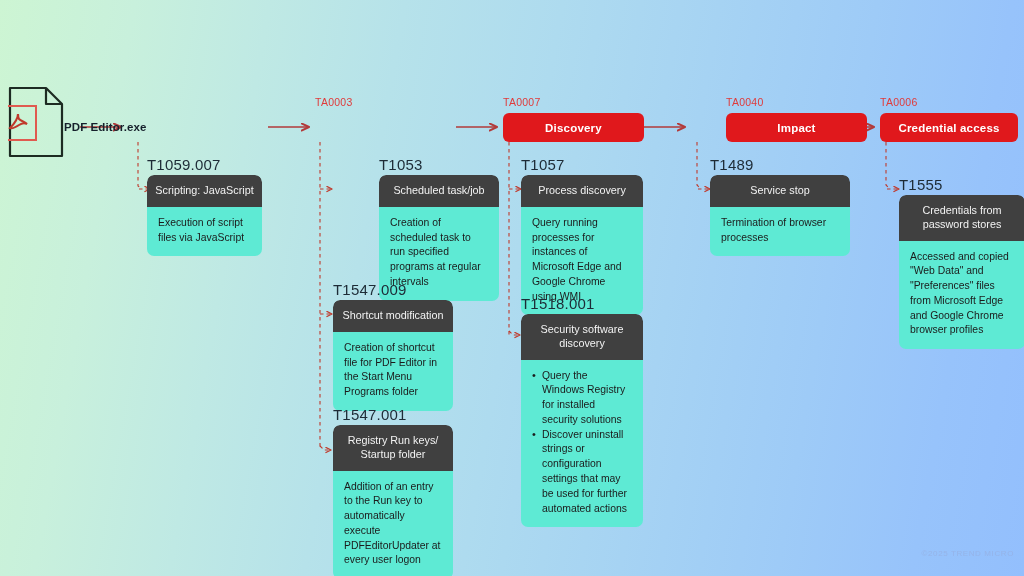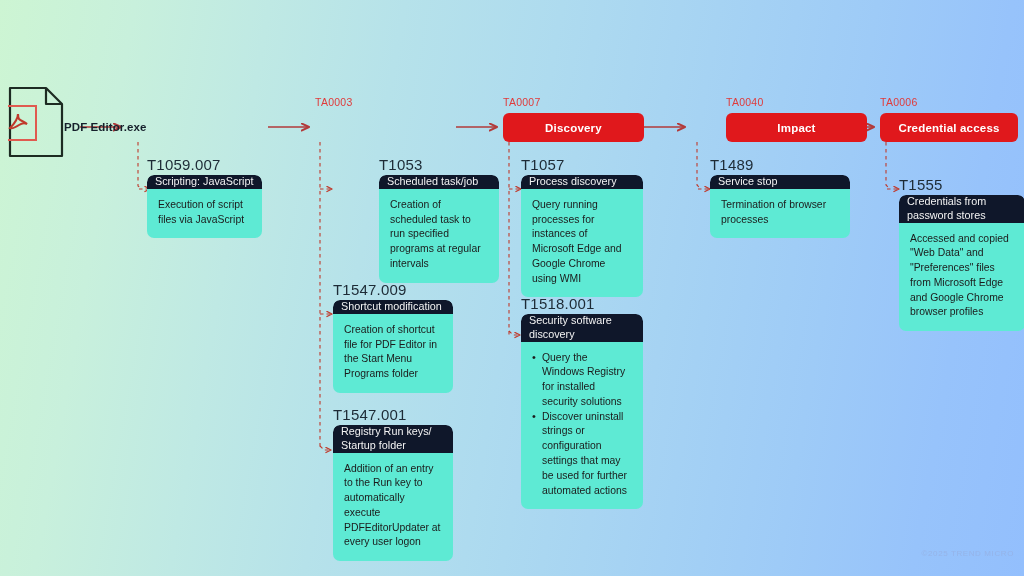--- a/index.html
+++ b/index.html
@@ -83,24 +83,25 @@
     line-height: 13px;
   }
 
   .tech-card {
     border-radius: 7px;
     overflow: hidden;
     box-shadow: 0 0 0 0 rgba(0,0,0,0);
   }
 
   .tech-head {
-    background: #0f172a;
+    background: #404040;
     color: #f2f2f2;
     font-size: 10.8px;
-    padding: 0 8px;
+    text-align: center;
+    padding: 9px 8px;
     line-height: 1.28;
     border-radius: 7px 7px 0 0;
   }
 
   .tech-body {
     background: #5eead4;
     color: #1b1b1b;
     font-size: 10.4px;
     line-height: 1.42;
     padding: 9px 11px 11px 11px;

